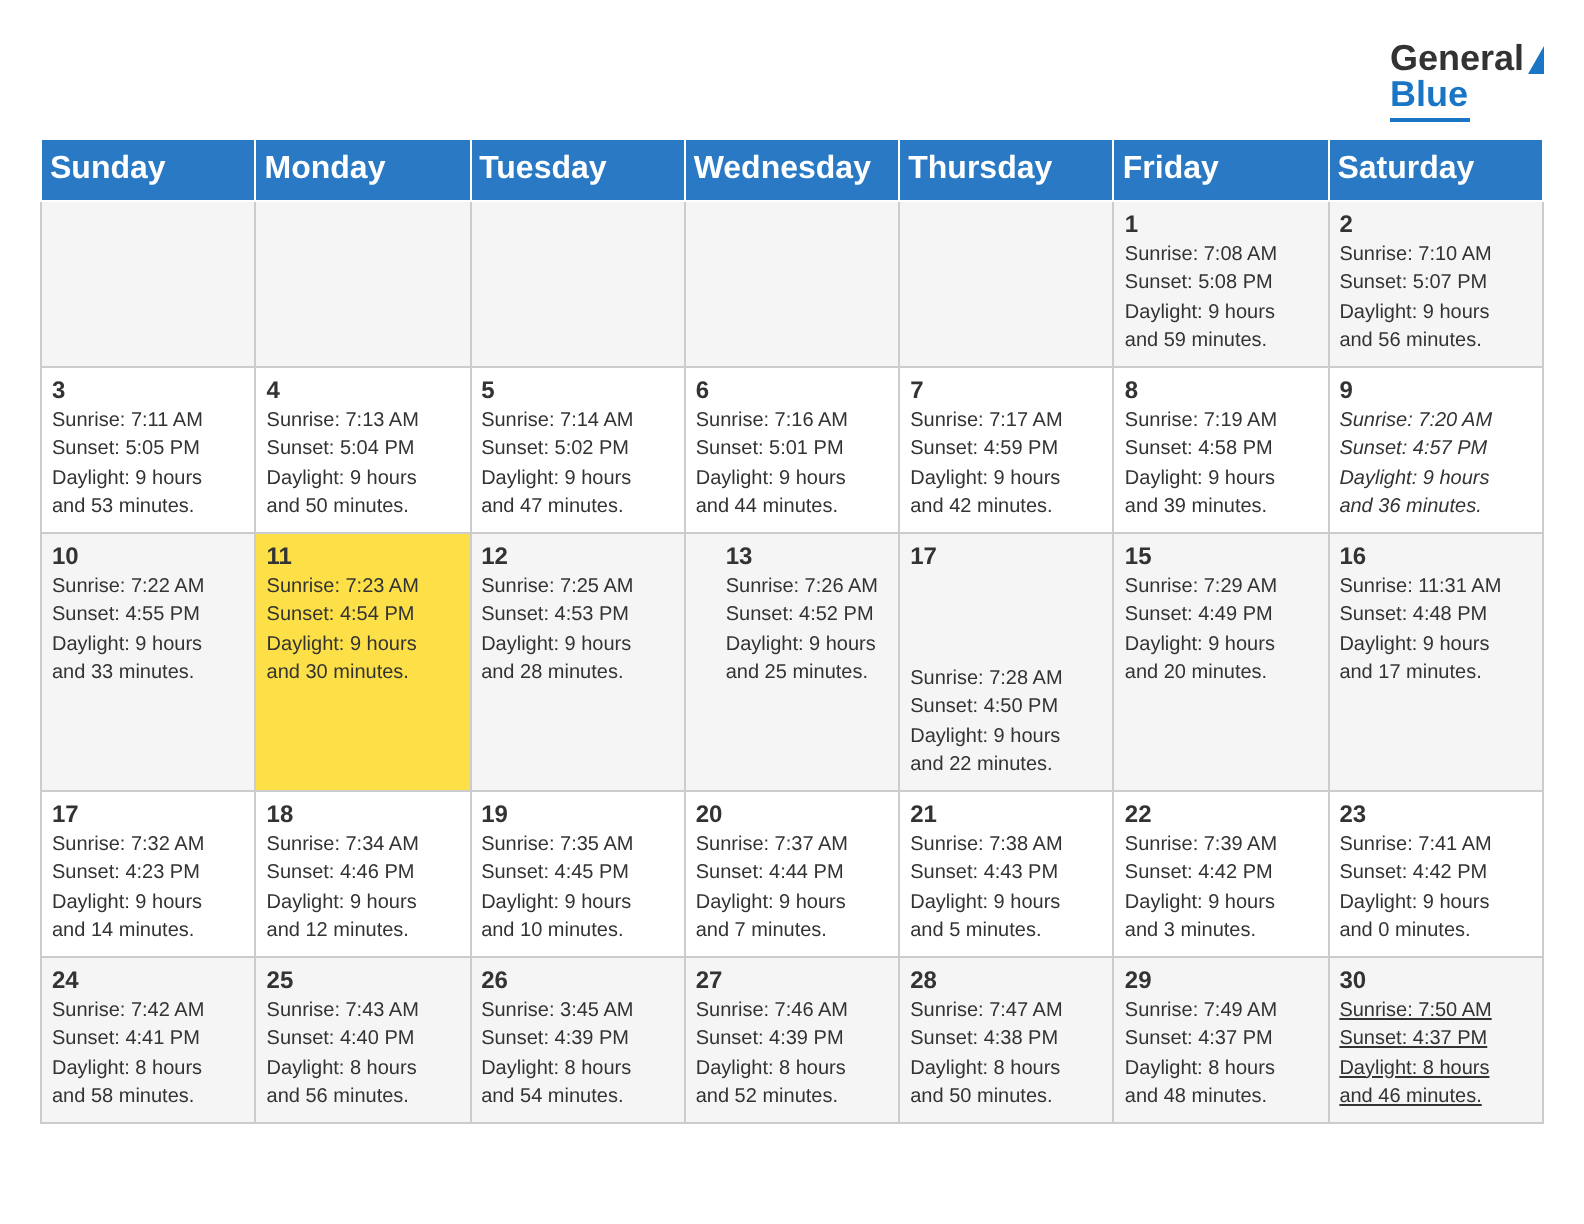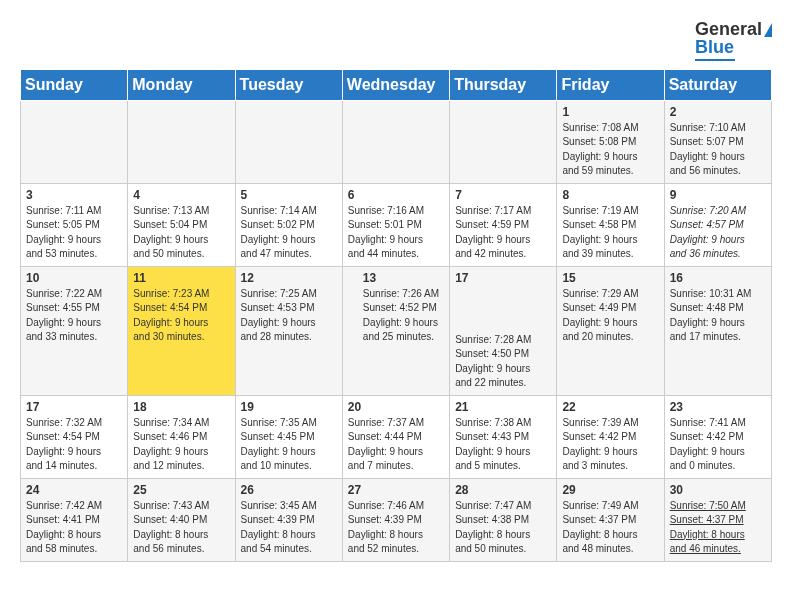--- a/index.html
+++ b/index.html
@@ -248,31 +248,31 @@
         </td>
         <td style="background: rgb(245, 245, 245);">
           <span class="day-num">15</span>
           <div class="day-info" style="white-space: pre-line;">Sunrise: 7:29 AM
 Sunset: 4:49 PM
 Daylight: 9 hours
 and 20 minutes.</div>
         </td>
         <td style="background: rgb(245, 245, 245);">
           <span class="day-num">16</span>
-          <div class="day-info" style="white-space: pre-line;">Sunrise: 10:31 AM
+          <div class="day-info" style="white-space: pre-line;">Sunrise: 11:31 AM
 Sunset: 4:48 PM
 Daylight: 9 hours
 and 17 minutes.</div>
         </td>
       </tr>
       <tr>
         <td style="background: rgb(255, 255, 255);">
           <span class="day-num">17</span>
           <div class="day-info" style="white-space: pre-line;">Sunrise: 7:32 AM
-Sunset: 4:54 PM
+Sunset: 4:23 PM
 Daylight: 9 hours
 and 14 minutes.</div>
         </td>
         <td style="background: rgb(255, 255, 255);">
           <span class="day-num">18</span>
           <div class="day-info" style="white-space: pre-line;">Sunrise: 7:34 AM
 Sunset: 4:46 PM
 Daylight: 9 hours
 and 12 minutes.</div>
         </td>

